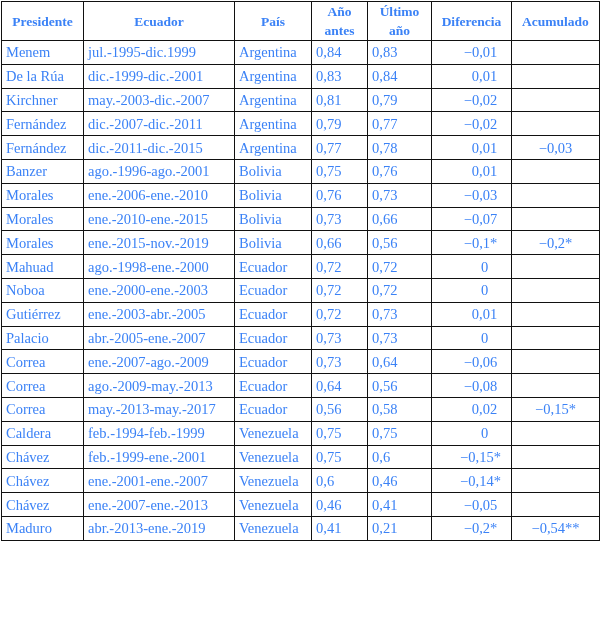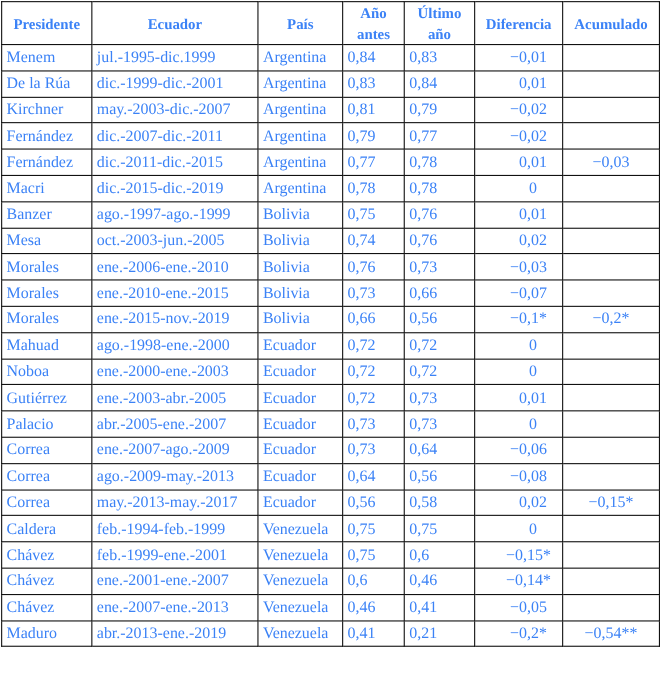--- a/index.html
+++ b/index.html
@@ -103,44 +103,26 @@
       <tr>
         <td class="pres">Fernández</td>
         <td class="mand">dic.-2011-dic.-2015</td>
         <td class="pais">Argentina</td>
         <td class="num">0,77</td>
         <td class="num">0,78</td>
         <td class="dif pos">0,01</td>
         <td class="acu">−0,03</td>
       </tr>
       <tr>
-        <td class="pres">Macri</td>
-        <td class="mand">dic.-2015-dic.-2019</td>
-        <td class="pais">Argentina</td>
-        <td class="num">0,78</td>
-        <td class="num">0,78</td>
-        <td class="dif pos">0</td>
-        <td class="acu"></td>
-      </tr>
-      <tr>
         <td class="pres">Banzer</td>
-        <td class="mand">ago.-1997-ago.-1999</td>
+        <td class="mand">ago.-1996-ago.-2001</td>
         <td class="pais">Bolivia</td>
         <td class="num">0,75</td>
         <td class="num">0,76</td>
         <td class="dif pos">0,01</td>
-        <td class="acu"></td>
-      </tr>
-      <tr>
-        <td class="pres">Mesa</td>
-        <td class="mand">oct.-2003-jun.-2005</td>
-        <td class="pais">Bolivia</td>
-        <td class="num">0,74</td>
-        <td class="num">0,76</td>
-        <td class="dif pos">0,02</td>
         <td class="acu"></td>
       </tr>
       <tr>
         <td class="pres">Morales</td>
         <td class="mand">ene.-2006-ene.-2010</td>
         <td class="pais">Bolivia</td>
         <td class="num">0,76</td>
         <td class="num">0,73</td>
         <td class="dif">−0,03</td>
         <td class="acu"></td>

